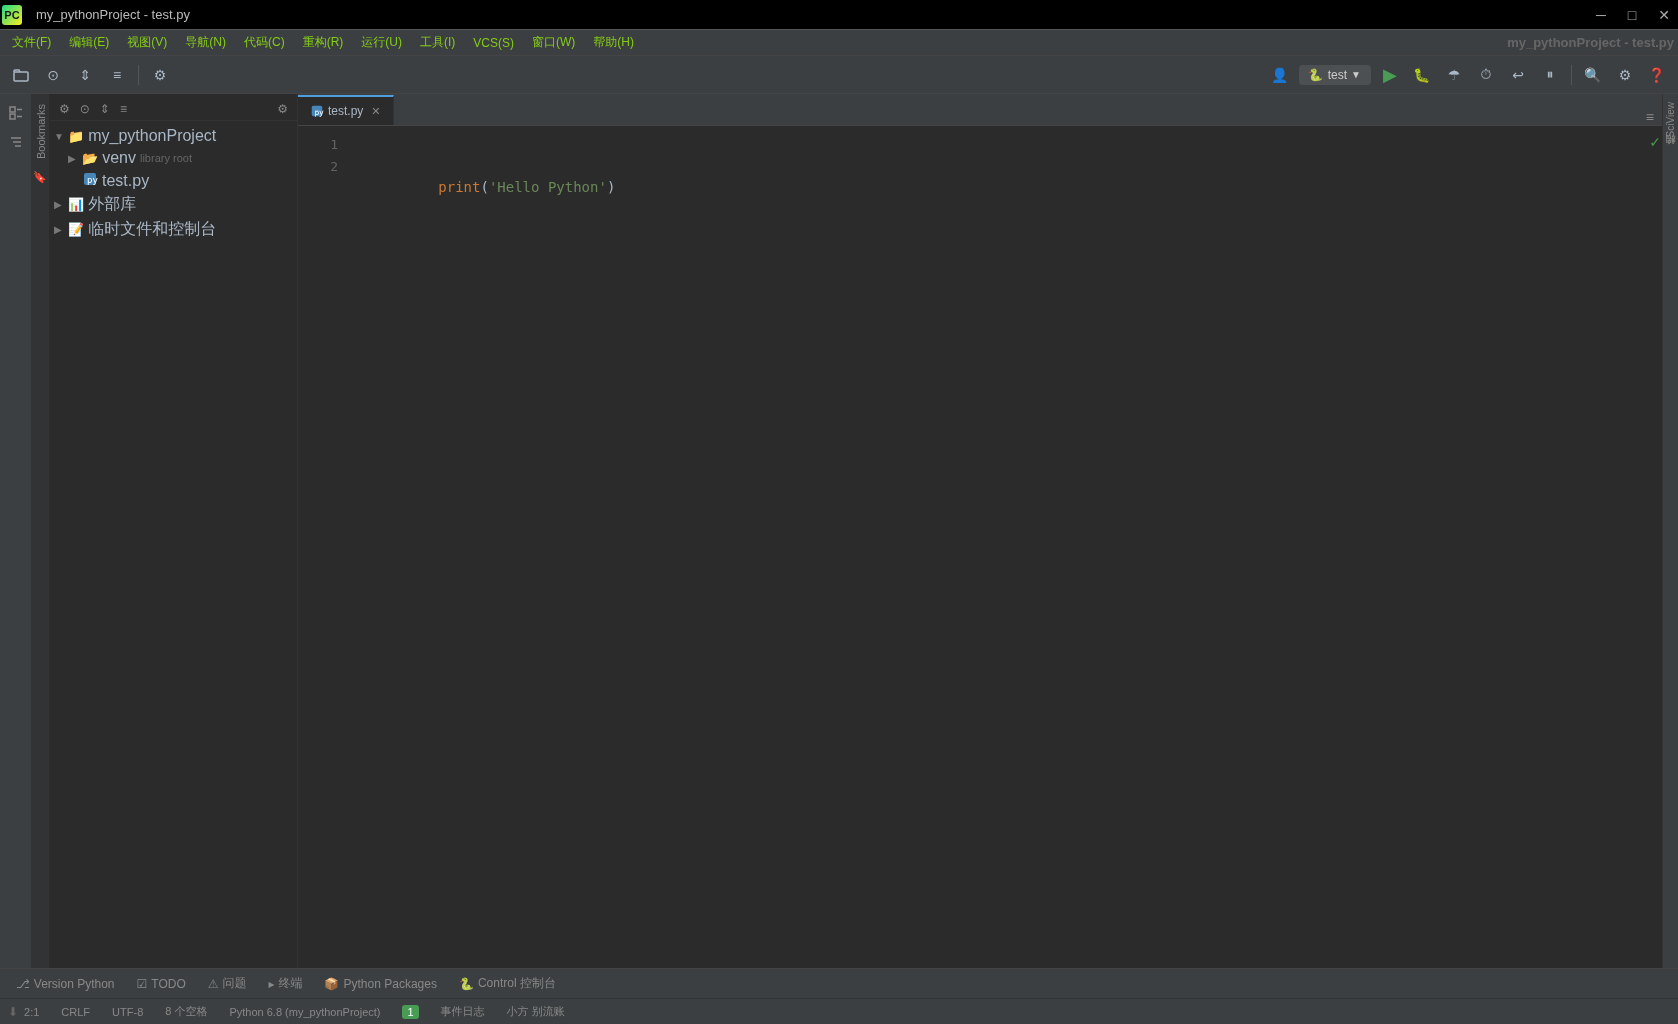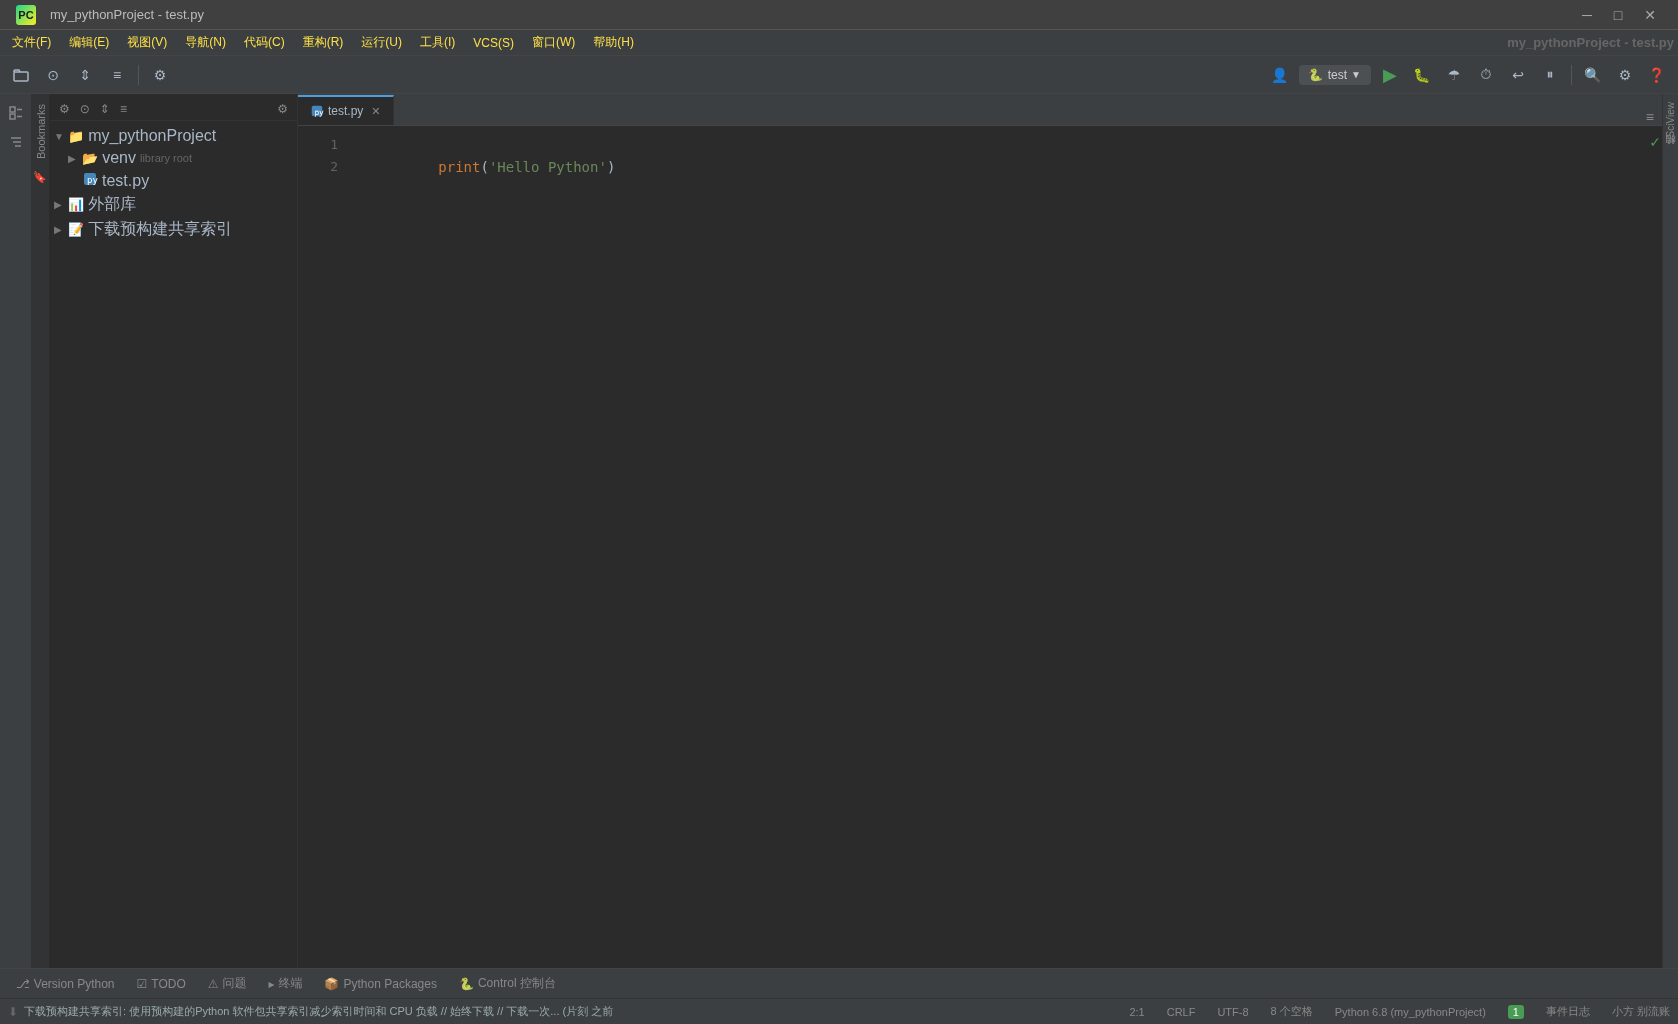--- a/index.html
+++ b/index.html
@@ -10,23 +10,23 @@
       width: 1678px;
       height: 1024px;
       overflow: hidden;
       font-size: 13px;
     }
 
     
     #title-bar {
       display: flex;
       align-items: center;
-      background: #404040;
+      background: #000000;
       height: 30px;
-      padding: 0 16px;
+      padding: 0 2px;
       justify-content: space-between;
       border-bottom: 1px solid #555;
     }
     #title-bar .left {
       display: flex;
       align-items: center;
       gap: 6px;
     }
     #title-bar .title {
       color: #bbb;
@@ -49,21 +49,21 @@
       display: flex;
       align-items: center;
       background: #3c3f41;
       height: 26px;
       padding: 0 4px;
       gap: 2px;
       border-bottom: 1px solid #444;
     }
     #menu-bar .menu-item {
       padding: 3px 8px;
-      color: #fde047;
+      color: #84cc16;
       font-size: 12px;
       cursor: pointer;
       border-radius: 3px;
     }
 
     
     #main-layout {
       display: flex;
       height: calc(1024px - 30px - 26px - 28px - 38px - 30px - 26px);
     }
@@ -165,20 +165,21 @@
       user-select: none;
     }
     #code-area {
       flex: 1;
       padding: 8px 0 0 8px;
       font-family: 'Consolas', monospace;
       font-size: 14px;
       line-height: 22px;
       color: #a9b7c6;
       outline: none;
+      margin-top: 20px;
     }
     .code-line { white-space: pre; }
     .kw-print { color: #cc7832; }
     .kw-string { color: #6a8759; }
     .kw-paren { color: #a9b7c6; }
 
     #right-gutter {
       width: 14px;
       background: #2b2b2b;
       display: flex;
@@ -439,21 +440,21 @@
       <div class="indent" style="width:4px;"></div>
       <div class="arrow">▶</div>
       <div class="icon" style="color:#e8bf6a;">📊</div>
       <span class="label">外部库</span>
     </div>
 
     <div class="tree-node">
       <div class="indent" style="width:4px;"></div>
       <div class="arrow">▶</div>
       <div class="icon" style="color:#6897bb;">📝</div>
-      <span class="label">下载预构建共享索引</span>
+      <span class="label">临时文件和控制台</span>
     </div>
   </div>
 
   <div id="editor-area">
 
     <div id="editor-tabs">
       <div class="editor-tab active">
         <svg width="14" height="14" viewBox="0 0 16 16">
             <rect x="2" y="2" width="12" height="12" rx="2" fill="#4e9edd" opacity="0.8"></rect>
             <text x="5" y="12" font-size="9" fill="white" font-family="monospace">py</text>
@@ -509,21 +510,20 @@
     <span>Python Packages</span>
   </div>
   <div class="bottom-tab">
     <span>🐍</span>
     <span>Control 控制台</span>
   </div>
 </div>
 
 <div id="status-bar">
   <span style="color:#666; font-size:12px;">⬇</span>
-  <span class="status-msg">下载预构建共享索引: 使用预构建的Python 软件包共享索引减少索引时间和 CPU 负载 // 始终下载 // 下载一次... (片刻 之前</span>
   <div class="status-right">
     <span class="status-item">2:1</span>
     <span class="status-item">CRLF</span>
     <span class="status-item">UTF-8</span>
     <span class="status-item">8 个空格</span>
     <span class="status-item">Python 6.8 (my_pythonProject)</span>
     <span class="event-badge">
       <span>1</span>
     </span>
     <span class="status-item">事件日志</span>

